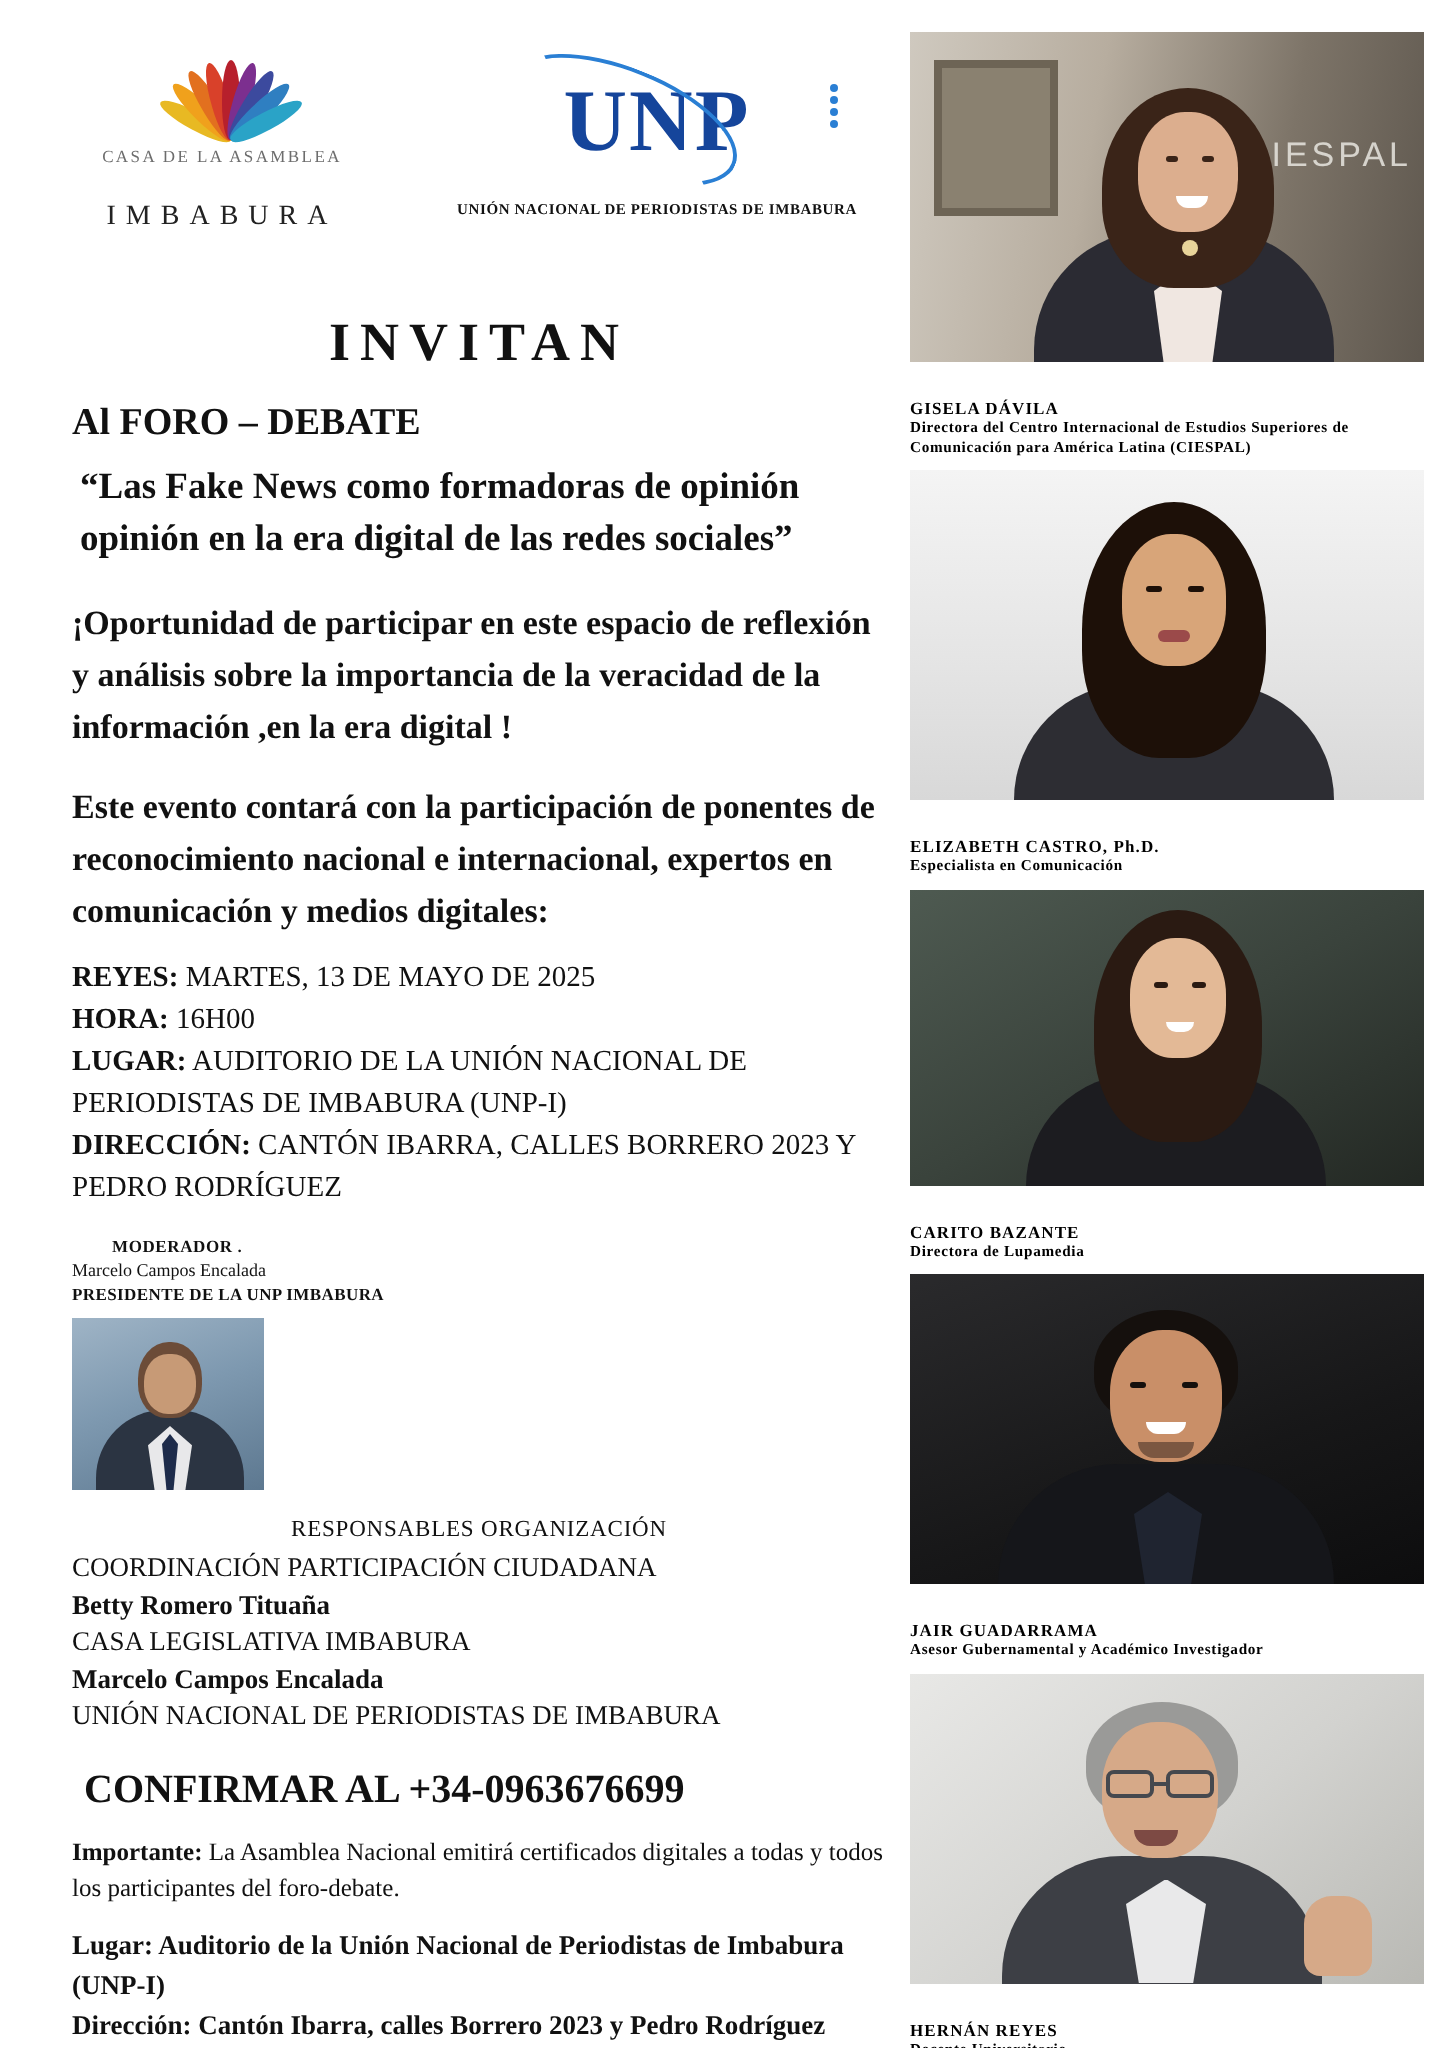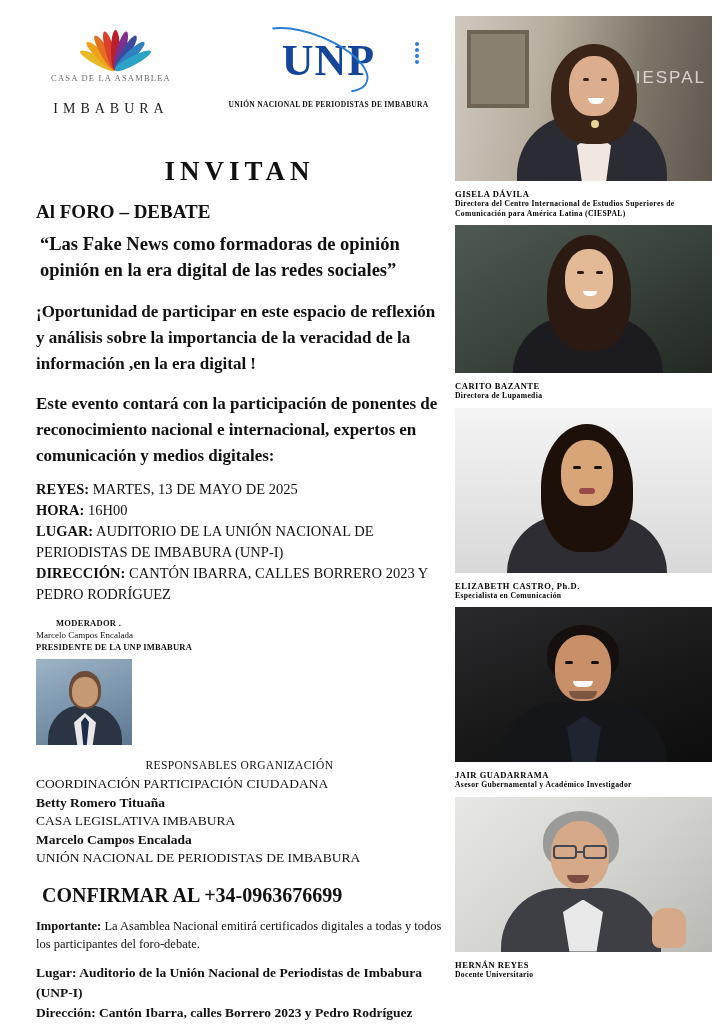--- a/index.html
+++ b/index.html
@@ -207,21 +207,21 @@
     width: 257px; height: 165px;
     position: relative;
     overflow: hidden;
     background: #333;
   }
   .cap-name {
     font-family: "Liberation Serif", serif;
     font-size: 8.5px;
     font-weight: bold;
     letter-spacing: .55px;
-    margin-top: 8px;
+    margin-top: 18px;
     color: #000;
   }
   .cap-role {
     font-family: "Liberation Serif", serif;
     font-size: 7.6px;
     font-weight: bold;
     letter-spacing: .35px;
     line-height: 9.5px;
     color: #000;
   }
@@ -345,45 +345,45 @@
       <div style="position:absolute;left:128px;top:62px;width:6px;height:3px;background:#3a2418;border-radius:2px;"></div>
       <div style="position:absolute;left:146px;top:62px;width:6px;height:3px;background:#3a2418;border-radius:2px;"></div>
       <div style="position:absolute;left:133px;top:82px;width:16px;height:6px;background:#fff;border-radius:0 0 8px 8px;"></div>
       <div style="position:absolute;left:136px;top:104px;width:8px;height:8px;border-radius:50%;background:#e8d49a;"></div>
     </div>
     <div class="cap-name">GISELA DÁVILA</div>
     <div class="cap-role">Directora del Centro Internacional de Estudios Superiores de Comunicación para América Latina (CIESPAL)</div>
   </div>
 
   <div class="card">
+    <div class="photo" style="height:165px;">
+      <div class="p-bg" style="background:linear-gradient(180deg,#f4f4f4 0%,#e4e4e4 60%,#d8d8d8 100%);"></div>
+      <div class="p-body" style="left:52px;width:160px;height:58px;background:#2d2d33;border-radius:66px 66px 0 0;"></div>
+      <div class="p-hair" style="left:86px;top:16px;width:92px;height:128px;background:#1d1008;"></div>
+      <div class="p-head" style="left:106px;top:32px;width:52px;height:66px;background:#d8a579;"></div>
+      <div style="position:absolute;left:118px;top:58px;width:8px;height:3px;background:#1d1008;border-radius:2px;"></div>
+      <div style="position:absolute;left:139px;top:58px;width:8px;height:3px;background:#1d1008;border-radius:2px;"></div>
+      <div style="position:absolute;left:124px;top:80px;width:16px;height:6px;background:#9b4a4a;border-radius:8px;"></div>
+    </div>
+    <div class="cap-name">ELIZABETH CASTRO, Ph.D.</div>
+    <div class="cap-role">Especialista en Comunicación</div>
+  </div>
+
+  <div class="card">
     <div class="photo" style="height:148px;">
       <div class="p-bg" style="background:linear-gradient(150deg,#4e5a51 0%,#3a433c 50%,#232823 100%);"></div>
       <div class="p-body" style="left:58px;width:150px;height:56px;background:#1c1c20;border-radius:62px 62px 0 0;"></div>
       <div class="p-hair" style="left:92px;top:10px;width:84px;height:116px;background:#2a1a12;"></div>
       <div class="p-head" style="left:110px;top:24px;width:48px;height:60px;background:#e3b996;"></div>
       <div style="position:absolute;left:122px;top:46px;width:7px;height:3px;background:#2a1a12;border-radius:2px;"></div>
       <div style="position:absolute;left:141px;top:46px;width:7px;height:3px;background:#2a1a12;border-radius:2px;"></div>
       <div style="position:absolute;left:128px;top:66px;width:14px;height:5px;background:#fff;border-radius:0 0 7px 7px;"></div>
     </div>
     <div class="cap-name">CARITO BAZANTE</div>
     <div class="cap-role">Directora de Lupamedia</div>
-  </div>
-
-  <div class="card">
-    <div class="photo" style="height:165px;">
-      <div class="p-bg" style="background:linear-gradient(180deg,#f4f4f4 0%,#e4e4e4 60%,#d8d8d8 100%);"></div>
-      <div class="p-body" style="left:52px;width:160px;height:58px;background:#2d2d33;border-radius:66px 66px 0 0;"></div>
-      <div class="p-hair" style="left:86px;top:16px;width:92px;height:128px;background:#1d1008;"></div>
-      <div class="p-head" style="left:106px;top:32px;width:52px;height:66px;background:#d8a579;"></div>
-      <div style="position:absolute;left:118px;top:58px;width:8px;height:3px;background:#1d1008;border-radius:2px;"></div>
-      <div style="position:absolute;left:139px;top:58px;width:8px;height:3px;background:#1d1008;border-radius:2px;"></div>
-      <div style="position:absolute;left:124px;top:80px;width:16px;height:6px;background:#9b4a4a;border-radius:8px;"></div>
-    </div>
-    <div class="cap-name">ELIZABETH CASTRO, Ph.D.</div>
-    <div class="cap-role">Especialista en Comunicación</div>
   </div>
 
   <div class="card">
     <div class="photo" style="height:155px;">
       <div class="p-bg" style="background:linear-gradient(160deg,#2a2a2c 0%,#171718 60%,#0d0d0e 100%);"></div>
       <div class="p-body" style="left:44px;width:168px;height:60px;background:#15161a;border-radius:70px 70px 0 0;"></div>
       <div style="position:absolute;left:112px;bottom:0;width:34px;height:46px;background:#1f2430;clip-path:polygon(50% 0,100% 24%,84% 100%,16% 100%,0 24%);"></div>
       <div class="p-hair" style="left:92px;top:18px;width:72px;height:58px;background:#15100d;"></div>
       <div class="p-head" style="left:100px;top:28px;width:56px;height:66px;background:#c98f68;"></div>
       <div style="position:absolute;left:110px;top:54px;width:8px;height:3px;background:#15100d;border-radius:2px;"></div>

